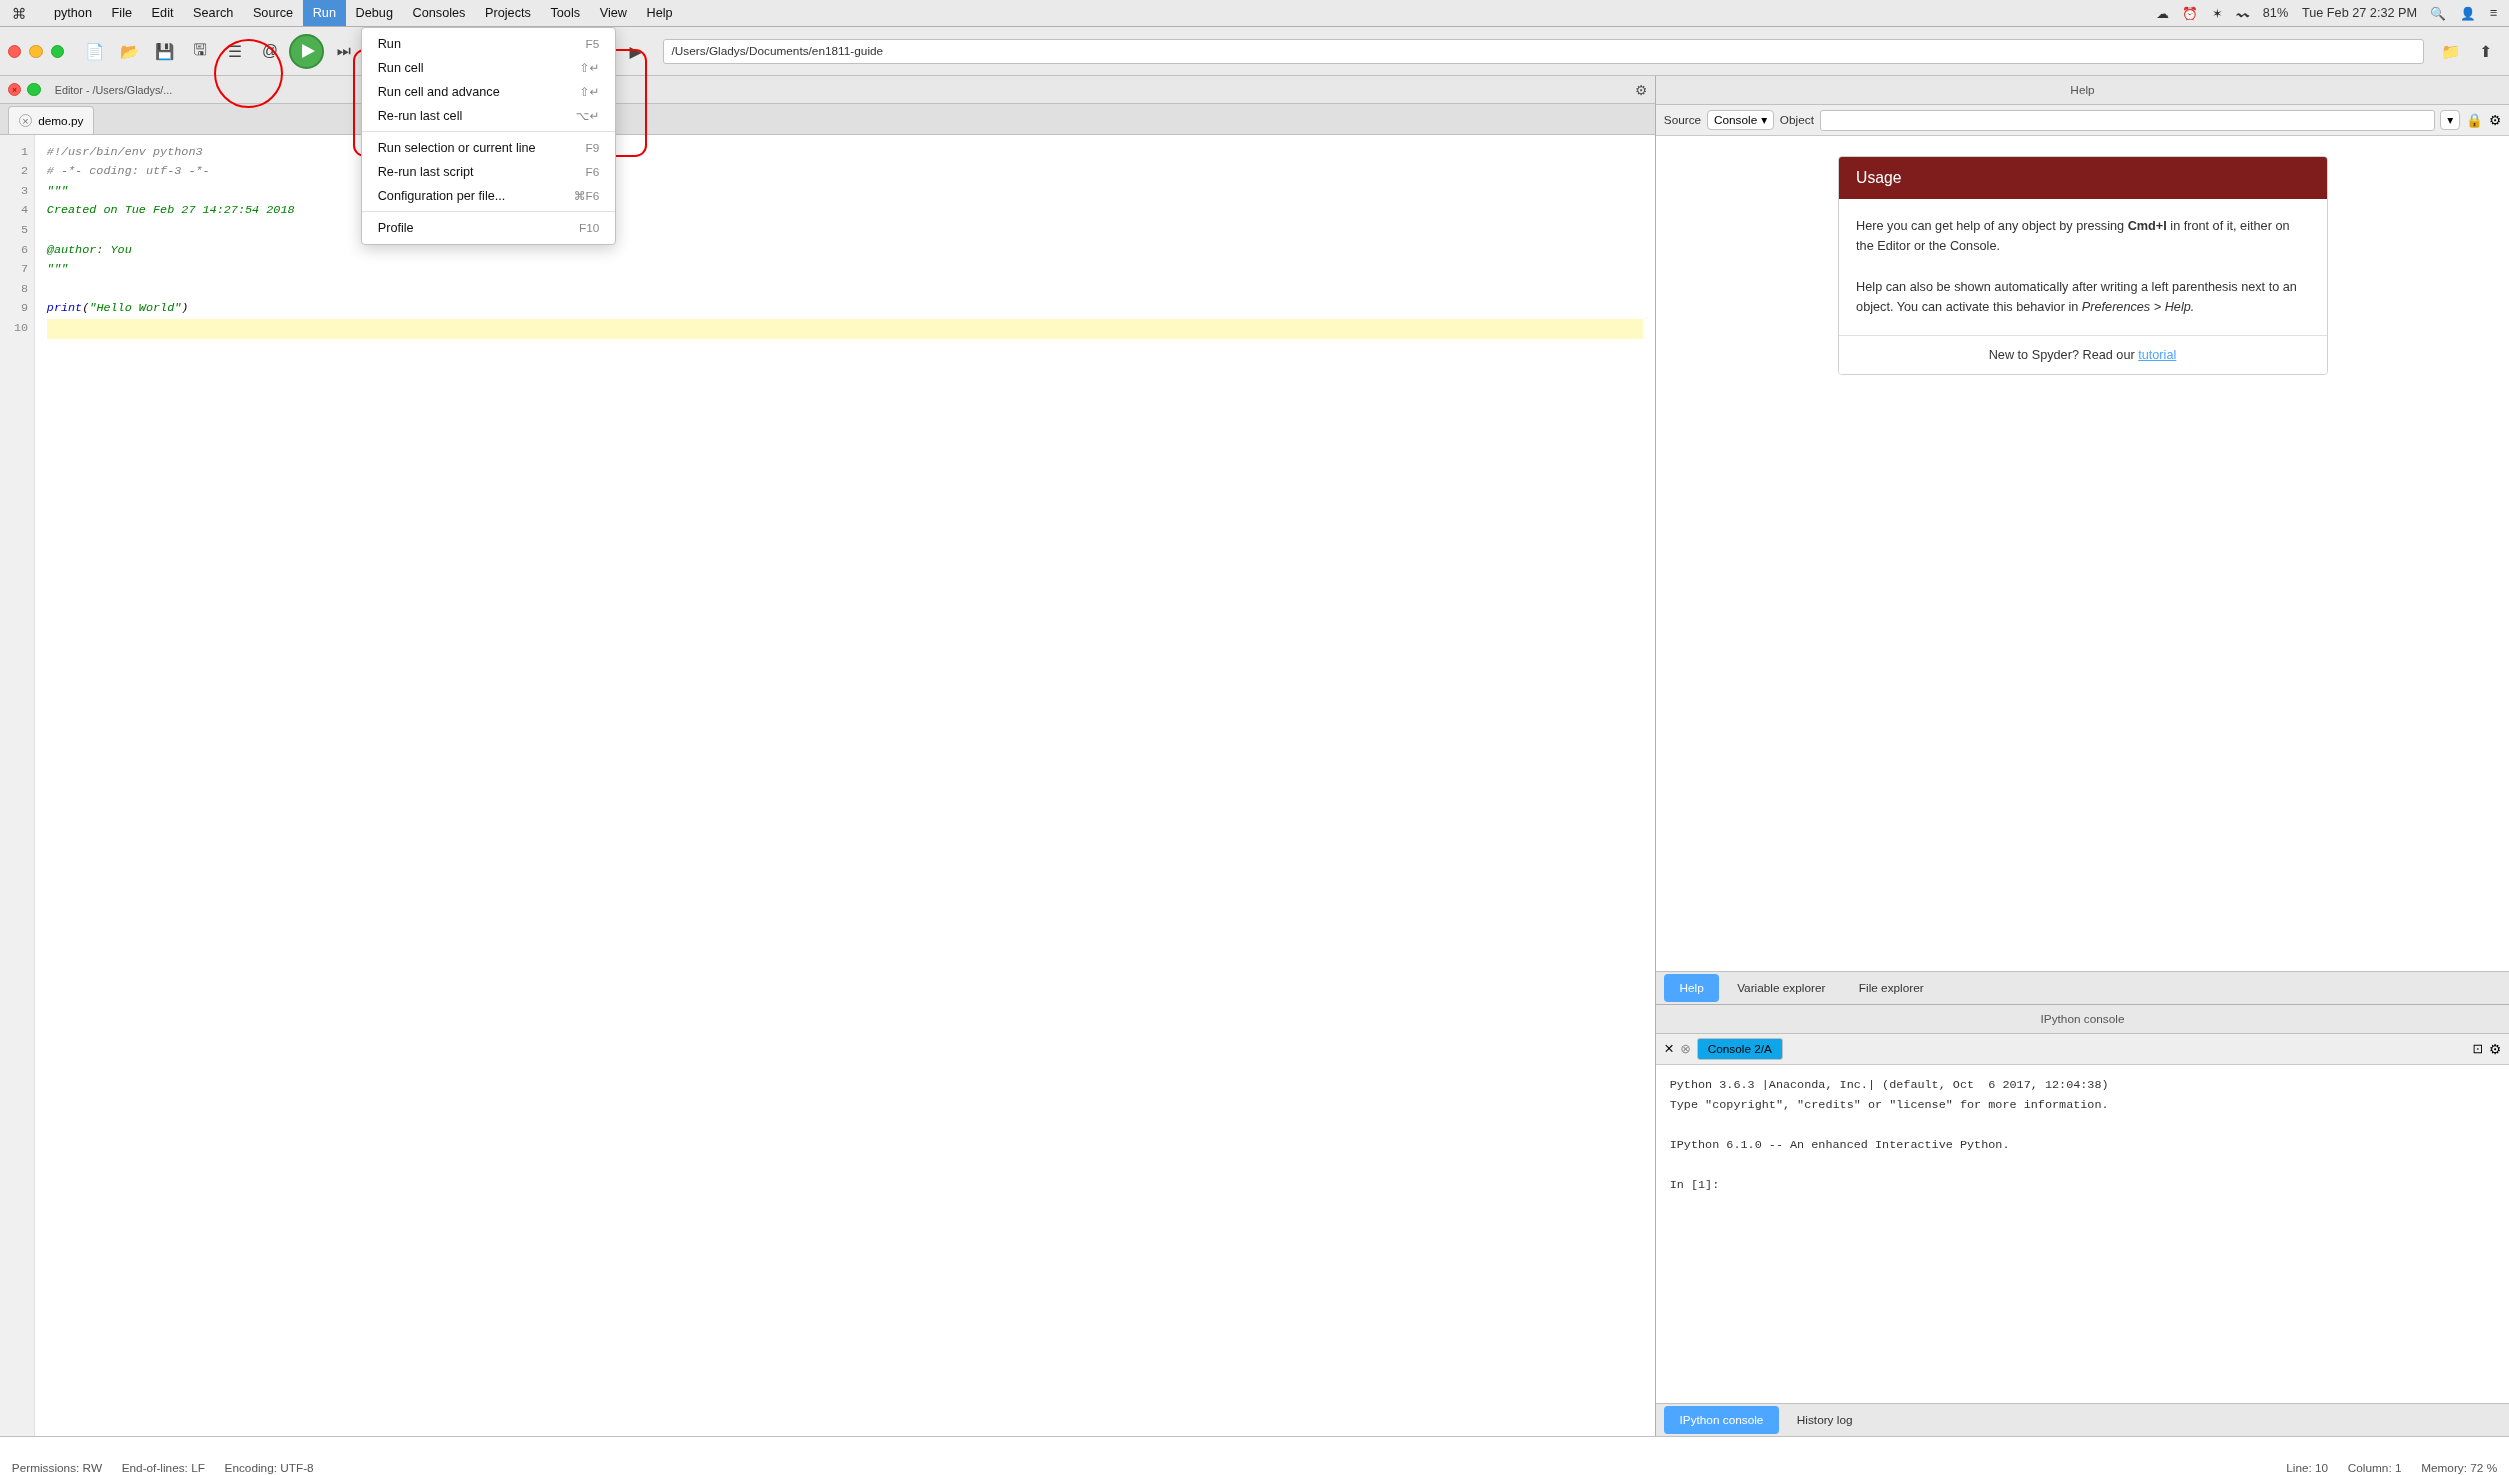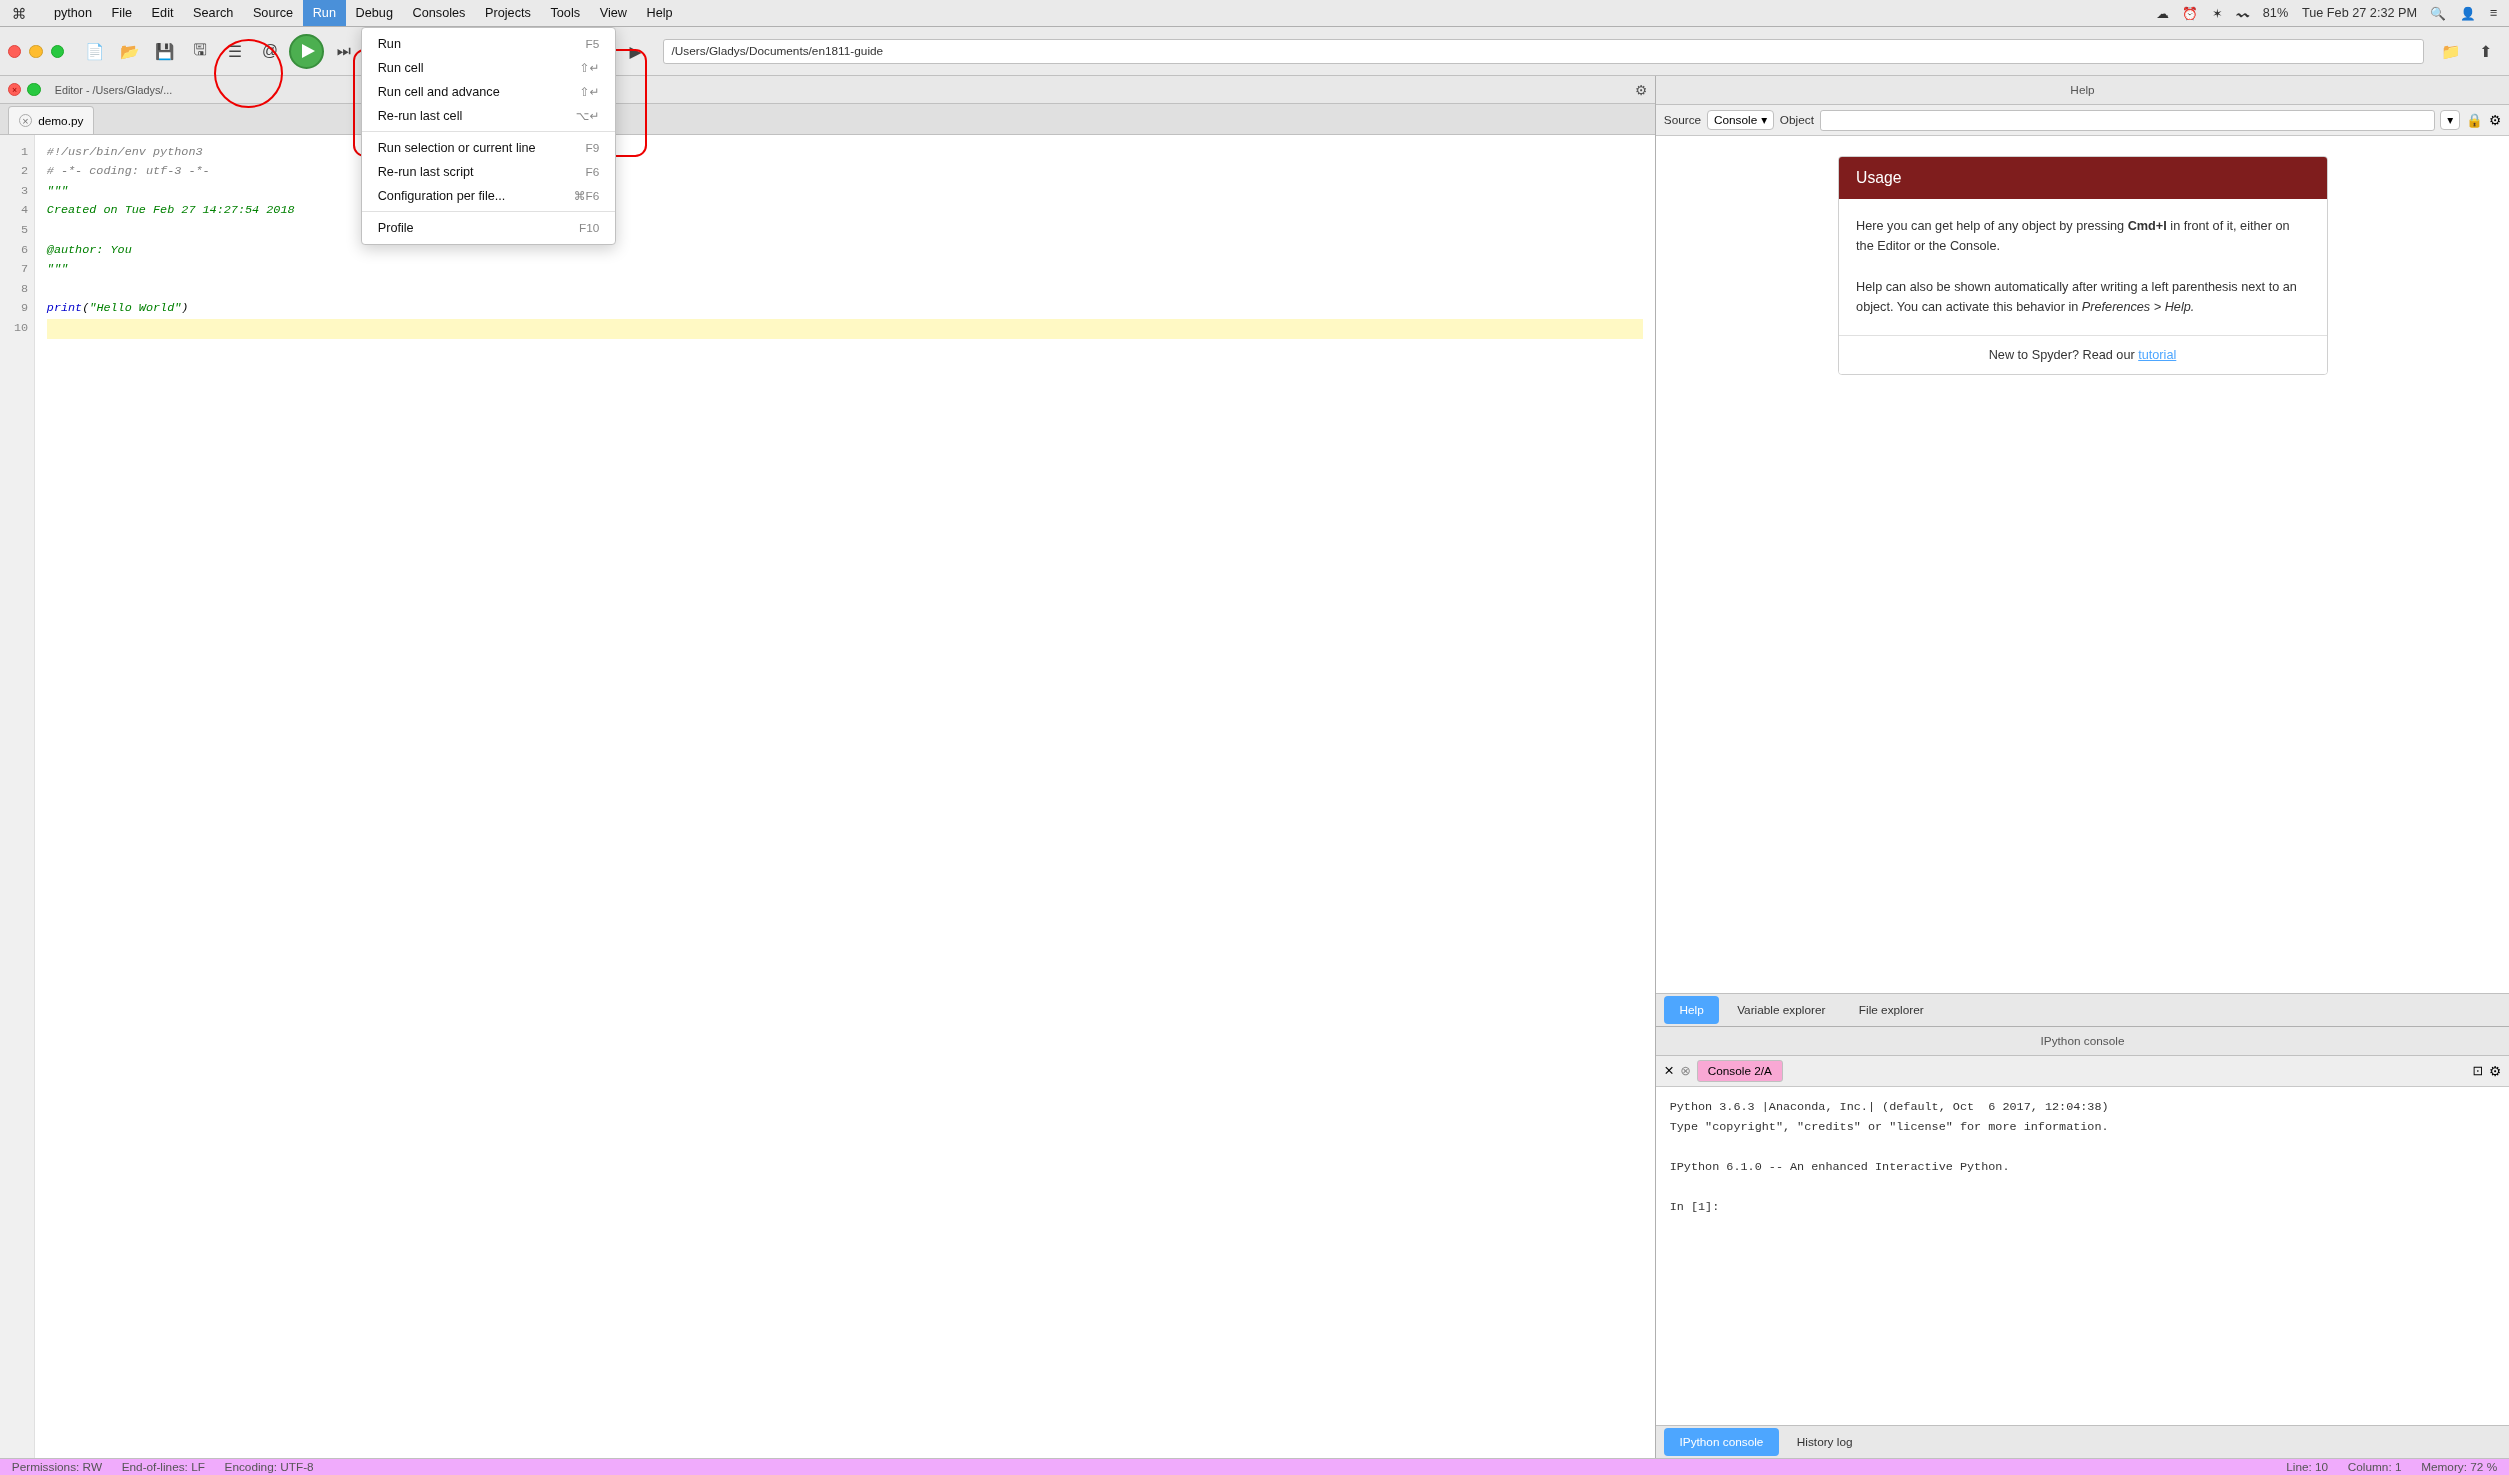--- a/index.html
+++ b/index.html
@@ -320,21 +320,21 @@
       background: #eeeeee;
       border-bottom: 1px solid #c8c8c8;
       height: 31px;
       padding: 0 7.8px;
       gap: 5.9px;
     }
     .console-tab-label {
       display: flex;
       align-items: center;
       padding: 2.9px 9.8px;
-      background: #f9a8d4;
+      background: #0ea5e9;
       border: 1px solid #c0c0c0;
       border-radius: 2.9px;
       font-size: 11.8px;
       gap: 5.9px;
     }
     .console-content {
       flex: 1;
       background: white;
       padding: 9.8px 13.7px;
       font-family: 'Courier New', monospace;
@@ -365,24 +365,24 @@
       color: #333;
     }
     .console-tab.active {
       background: #4da6ff;
       color: white;
     }
 
     
     .status-bar {
       display: flex;
-      align-items: center;
-      background: #f0abfc;
+      align-items: flex-end;
+      background: #ffffff;
       border-top: 1px solid #c0c0c0;
-      height: 17px;
+      height: 39px;
       padding: 0 11.8px;
       font-size: 11.8px;
       color: #555;
       gap: 19.6px;
     }
     .status-bar .spacer { flex: 1; }
 
     
     .dropdown-overlay {
       position: absolute;

